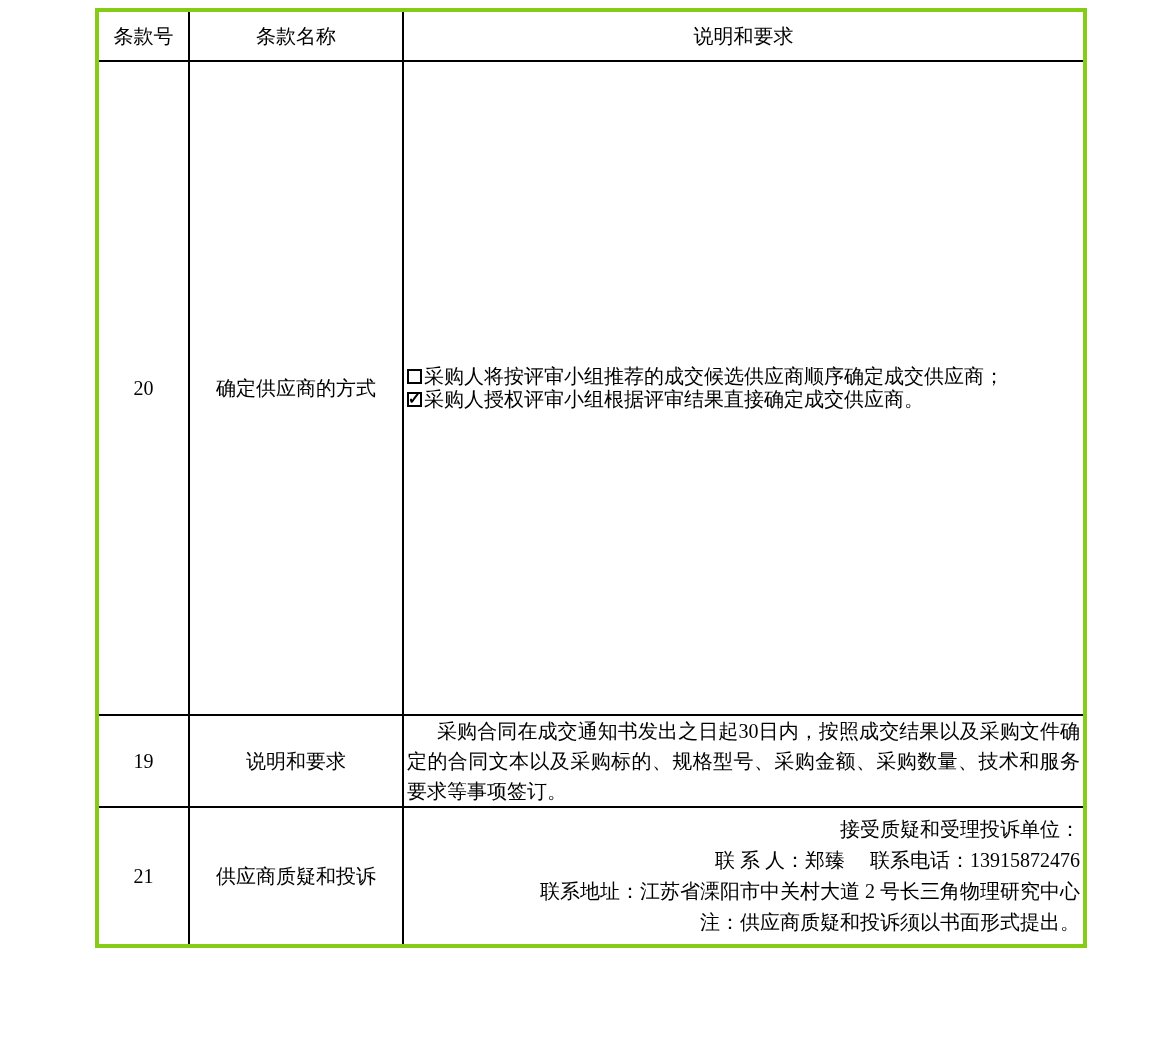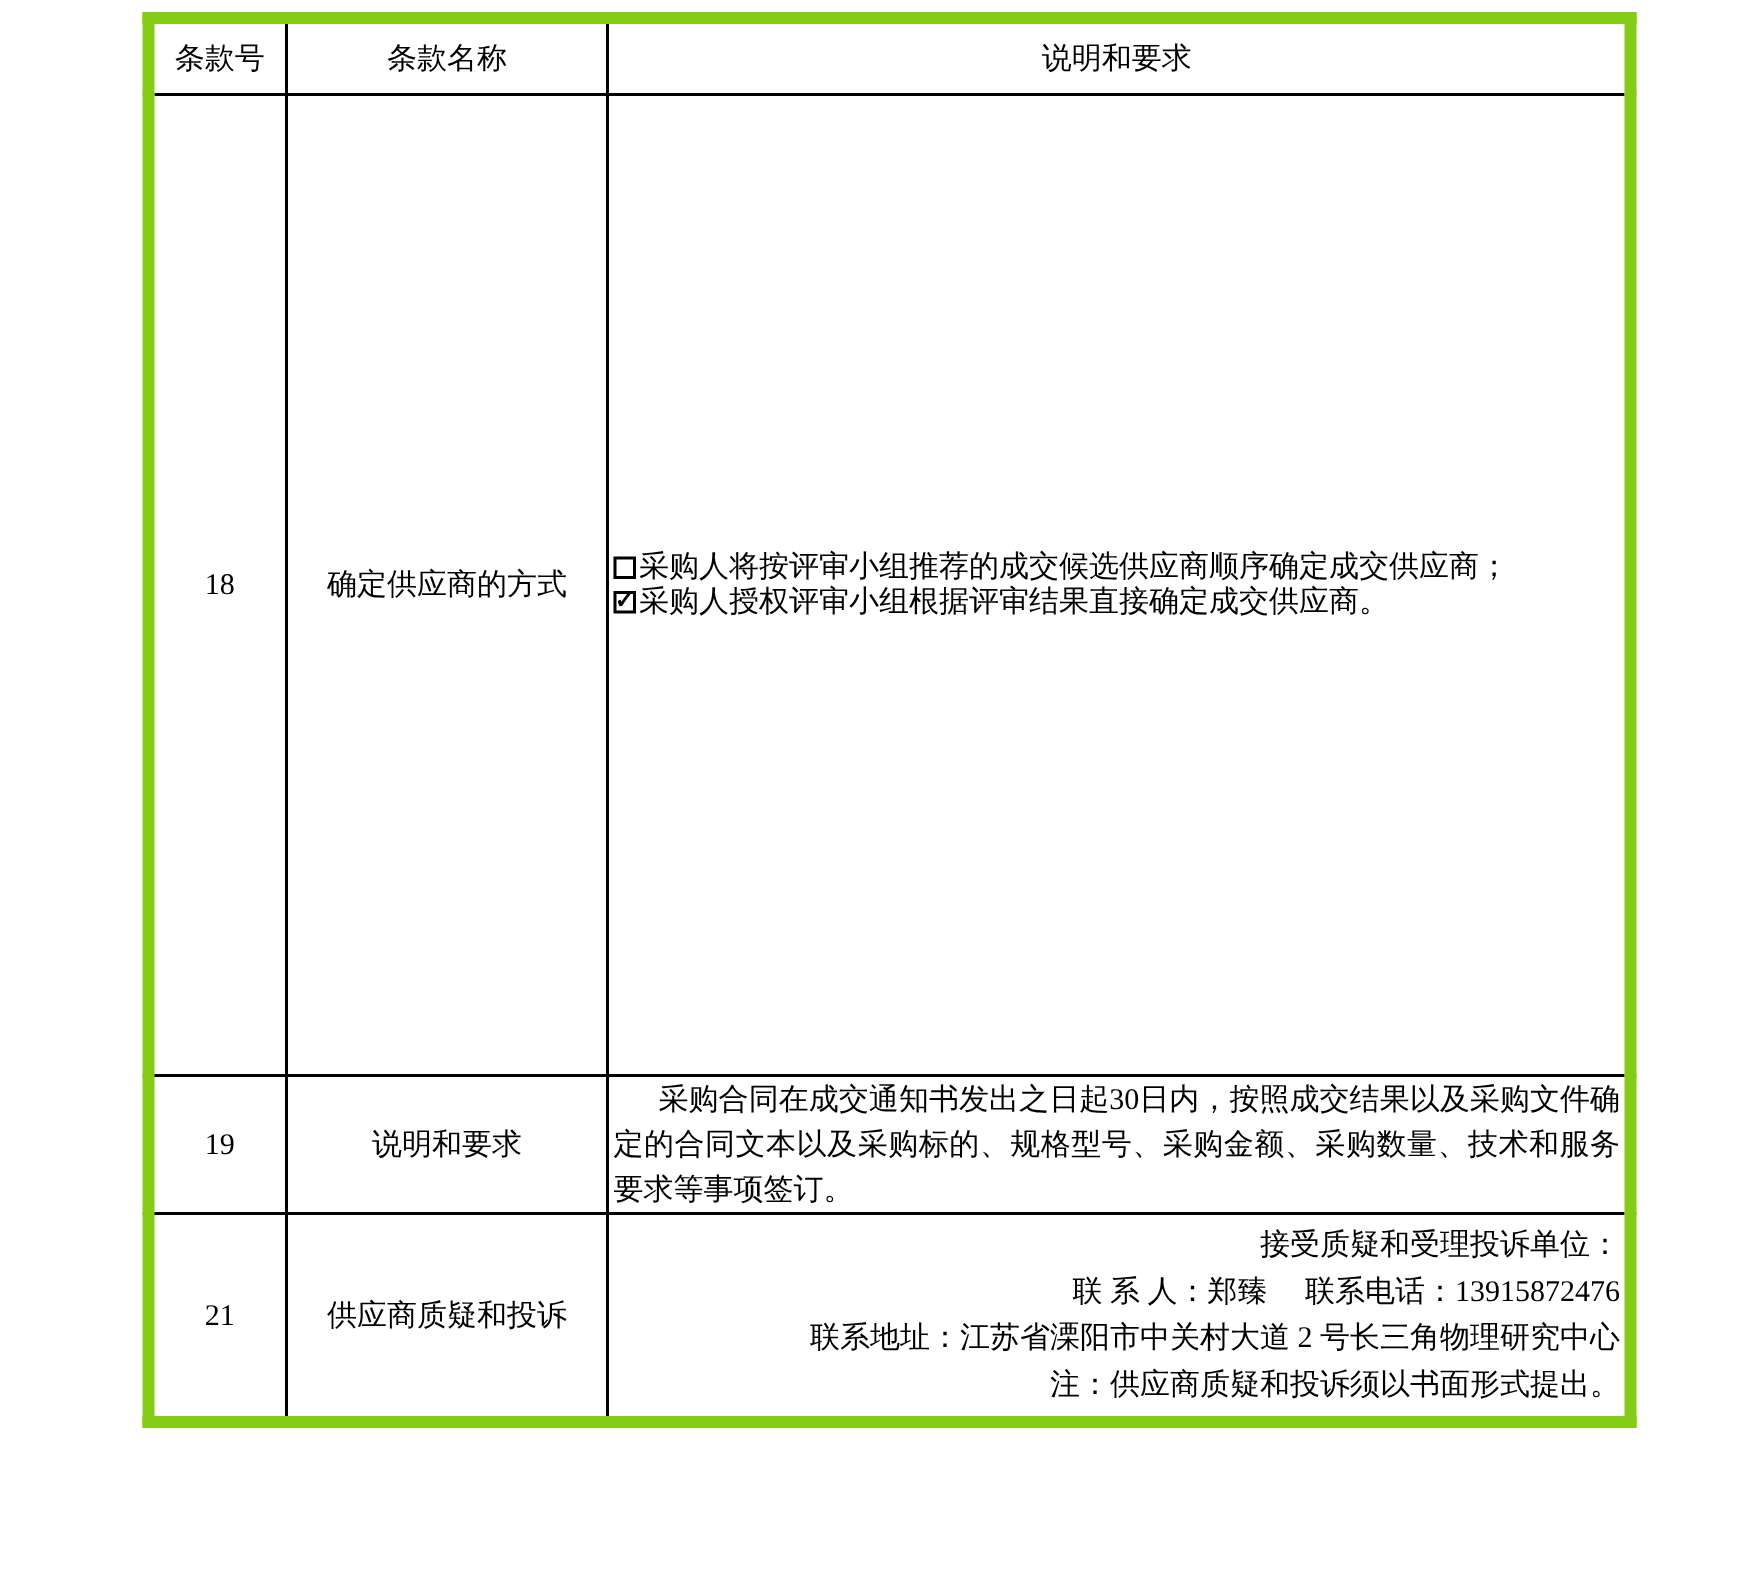--- a/index.html
+++ b/index.html
@@ -16,21 +16,21 @@
     background: #ffffff;
     overflow: hidden;
   }
   table.doc {
     position: absolute;
     left: 95px; top: 8px;
     width: 988px;
     border-collapse: collapse;
     table-layout: fixed;
     background: #ffffff;
-    border: 8px solid #84cc16;
+    border: 4px solid #84cc16;
   }
   .doc th, .doc td {
     border: 2px solid #000000;
     padding: 0;
     font-weight: normal;
     font-size: 20px;
     vertical-align: middle;
     overflow: hidden;
   }
   tr.h-head { height: 51px; }
@@ -115,21 +115,21 @@
     </colgroup>
     <thead>
       <tr class="h-head">
         <th class="cell-center">条款号</th>
         <th class="cell-center">条款名称</th>
         <th class="cell-center">说明和要求</th>
       </tr>
     </thead>
     <tbody>
       <tr class="h-r18">
-        <td class="cell-center">18</td>
+        <td class="cell-center">20</td>
         <td class="cell-center">确定供应商的方式</td>
         <td>
           <div class="options">
             <div class="option">
               <span class="cb"></span>
               <span>采购人将按评审小组推荐的成交候选供应商顺序确定成交供应商；</span>
             </div>
             <div class="option">
               <span class="cb">
                   <i class="tick">✓</i>

